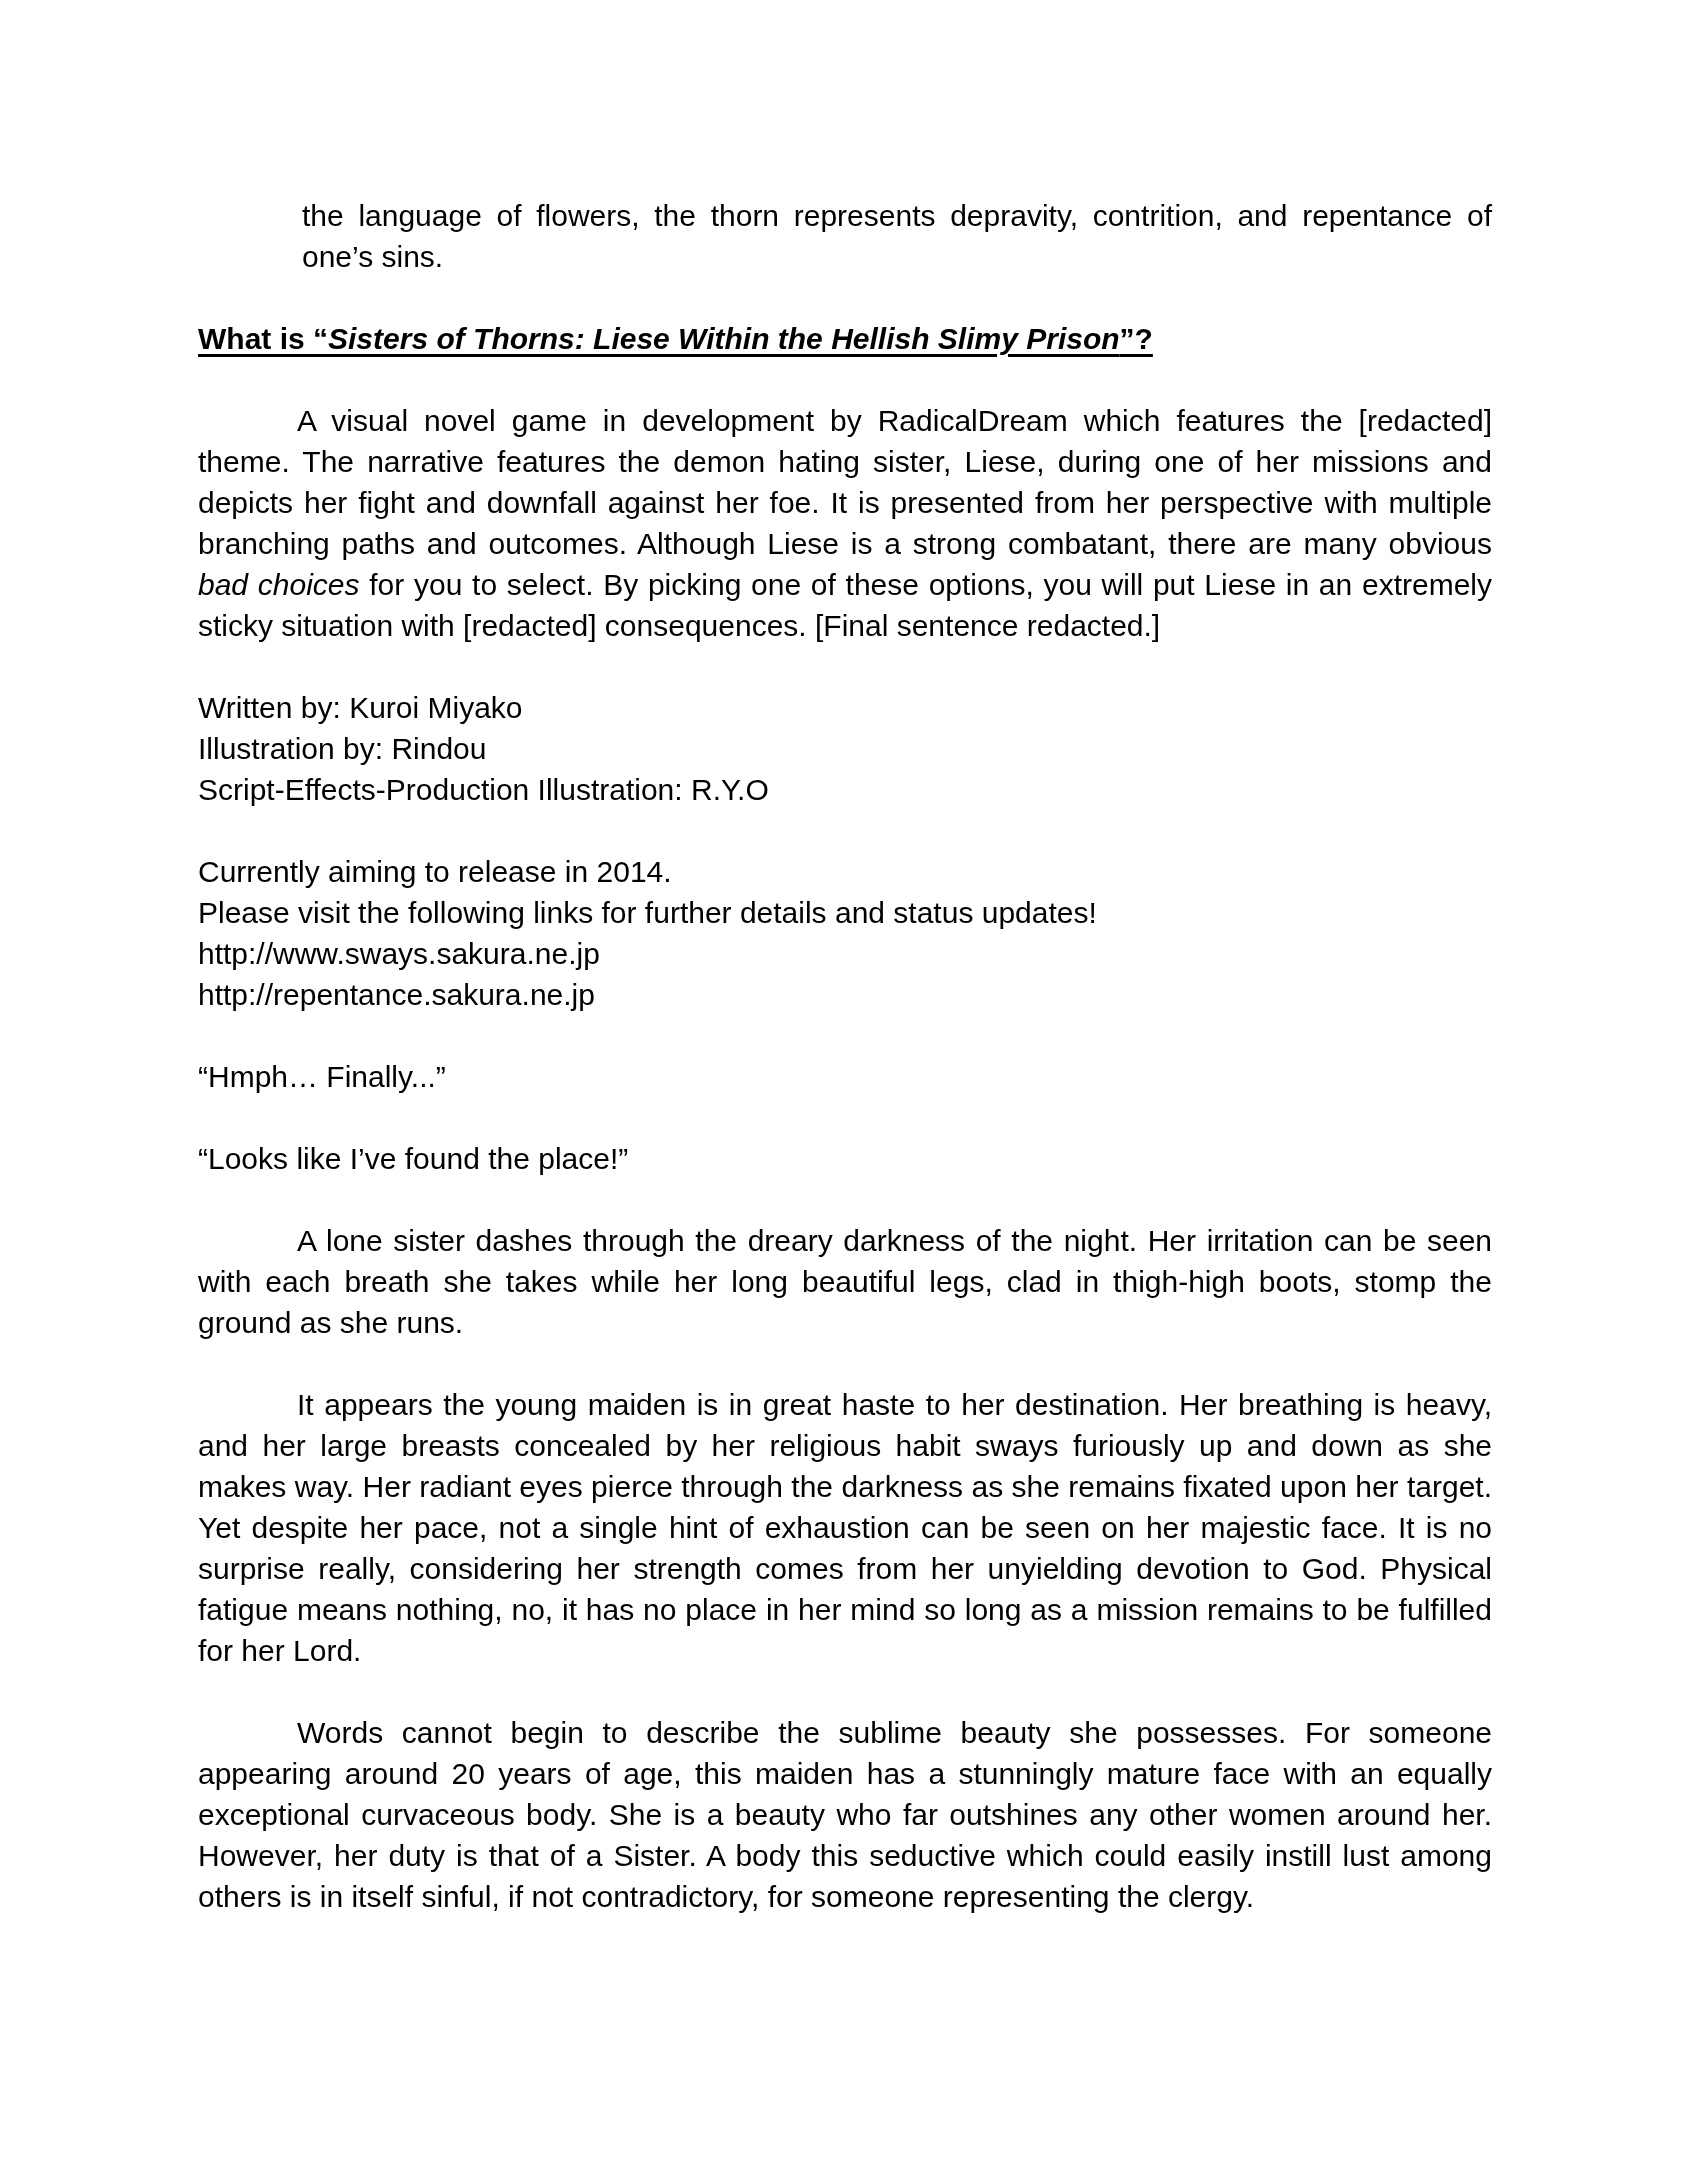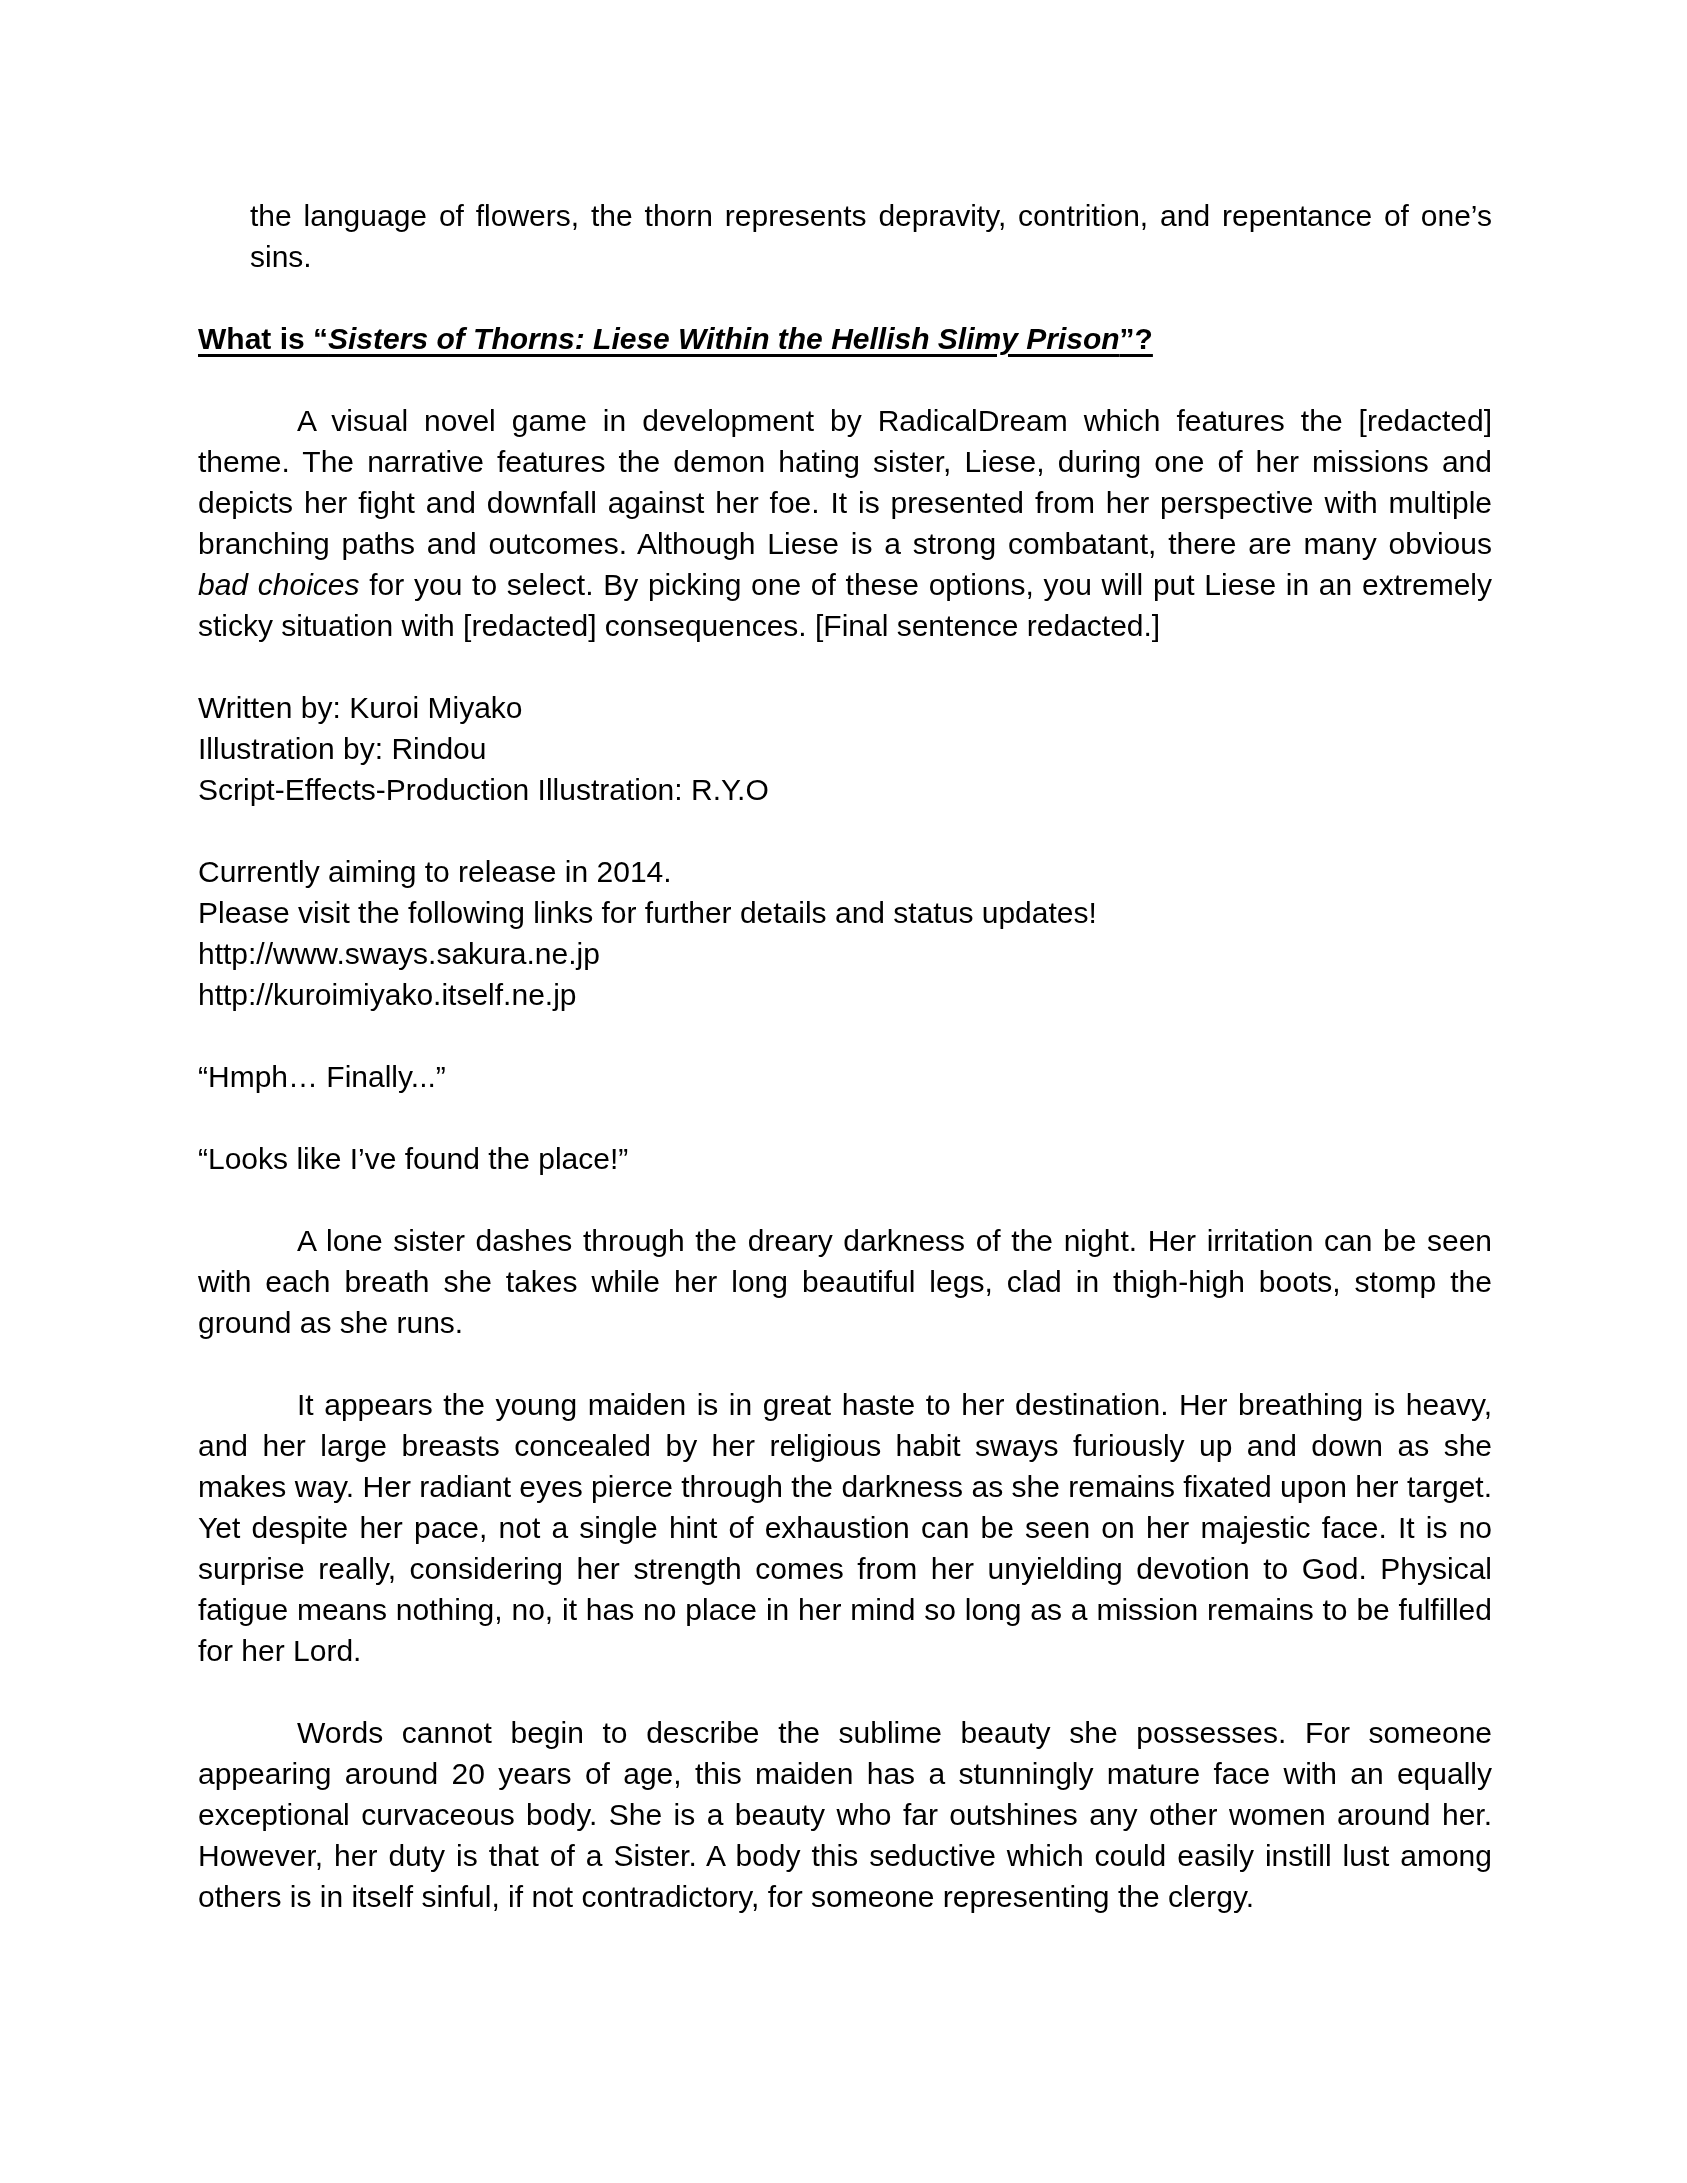--- a/index.html
+++ b/index.html
@@ -15,21 +15,21 @@
     -webkit-font-smoothing: antialiased;
   }
   .page-content {
     padding: 195px 195px 0 198px;
     width: 100%;
   }
   p { margin: 0; }
   .block { margin: 0 0 41px 0; }
   .block-last { margin: 0; }
   .justify { text-align: justify; text-justify: inter-word; }
-  .hang-indent { margin-left: 52px; }
+  .hang-indent { margin-left: 104px; }
   .first-indent { text-indent: 99px; }
   .heading { font-weight: bold; }
   .heading .u {
     text-decoration: underline;
     text-decoration-thickness: 2.6px;
     text-underline-offset: 5.3px;
   }
   .line { margin: 0; }
   i { font-style: italic; }
 </style>
@@ -47,21 +47,21 @@
   <div class="block">
     <p class="line">Written by: Kuroi Miyako</p>
     <p class="line">Illustration by: Rindou</p>
     <p class="line">Script-Effects-Production Illustration: R.Y.O</p>
   </div>
 
   <div class="block">
     <p class="line">Currently aiming to release in 2014.</p>
     <p class="line">Please visit the following links for further details and status updates!</p>
     <p class="line">http://www.sways.sakura.ne.jp</p>
-    <p class="line">http://kuroimiyako.itself.ne.jp</p>
+    <p class="line">http://repentance.sakura.ne.jp</p>
   </div>
 
   <p class="block">“Hmph… Finally...”</p>
 
   <p class="block">“Looks like I’ve found the place!”</p>
 
   <p class="block justify first-indent">A lone sister dashes through the dreary darkness of the night. Her irritation can be seen with each breath she takes while her long beautiful legs, clad in thigh-high boots, stomp the ground as she runs.</p>
 
   <p class="block justify first-indent">It appears the young maiden is in great haste to her destination. Her breathing is heavy, and her large breasts concealed by her religious habit sways furiously up and down as she makes way. Her radiant eyes pierce through the darkness as she remains fixated upon her target. Yet despite her pace, not a single hint of exhaustion can be seen on her majestic face. It is no surprise really, considering her strength comes from her unyielding devotion to God. Physical fatigue means nothing, no, it has no place in her mind so long as a mission remains to be fulfilled for her Lord.</p>
 

